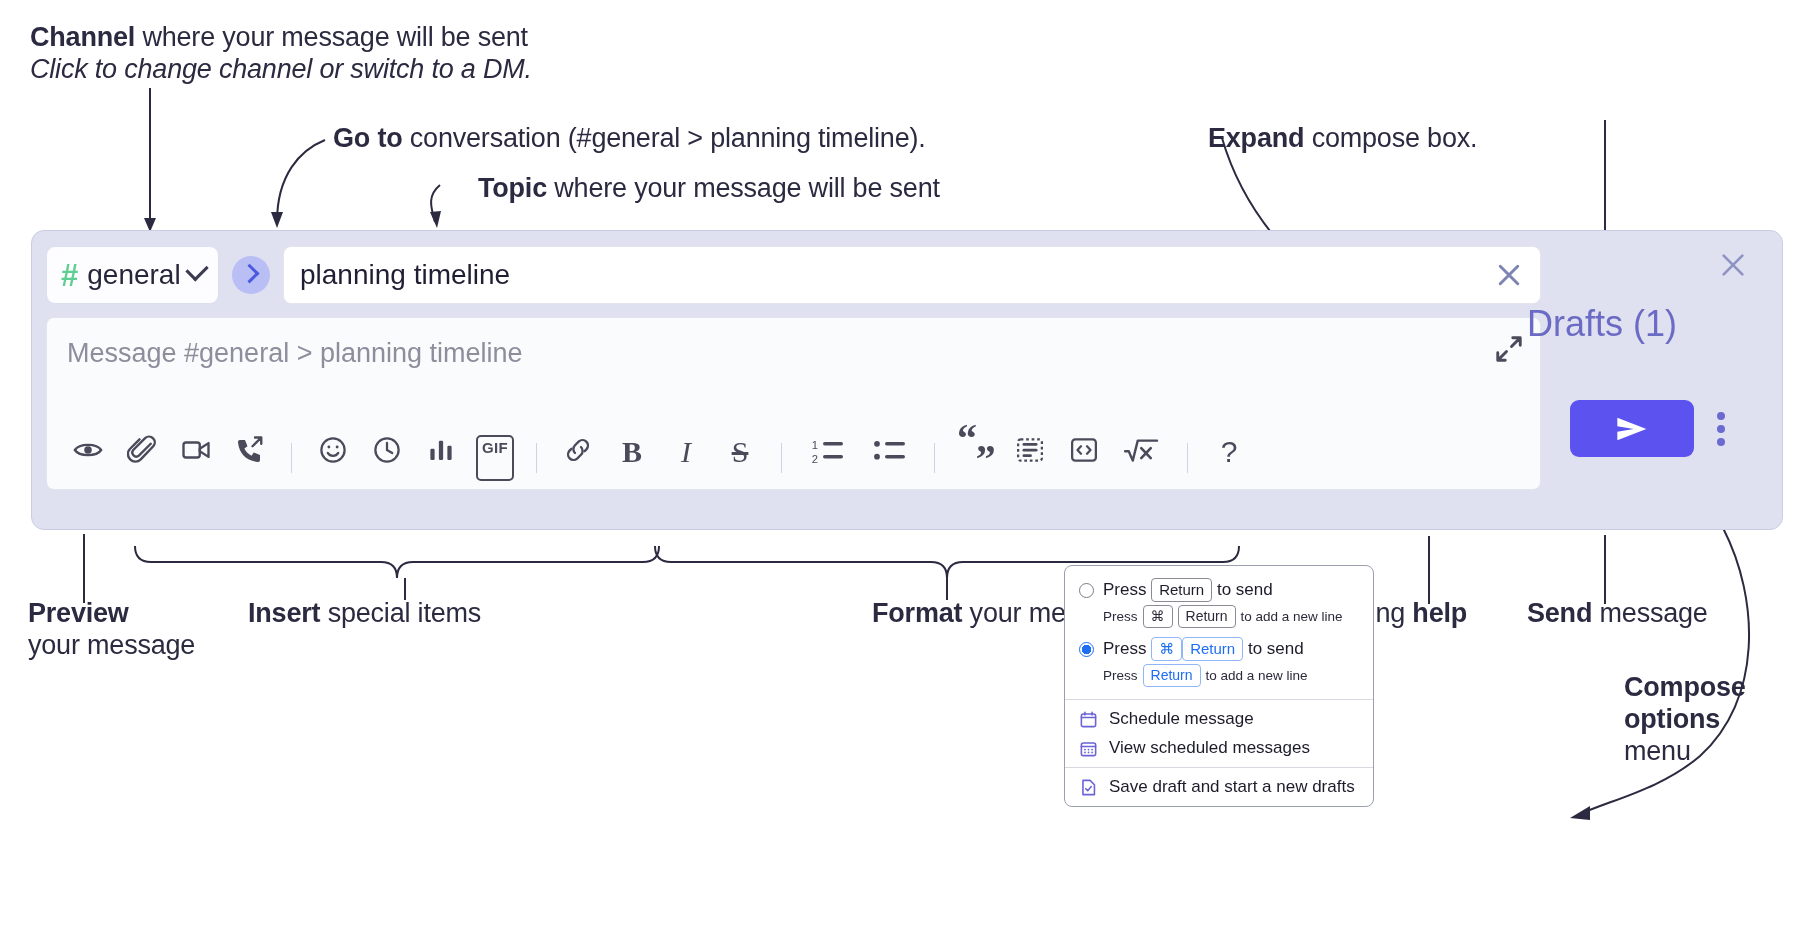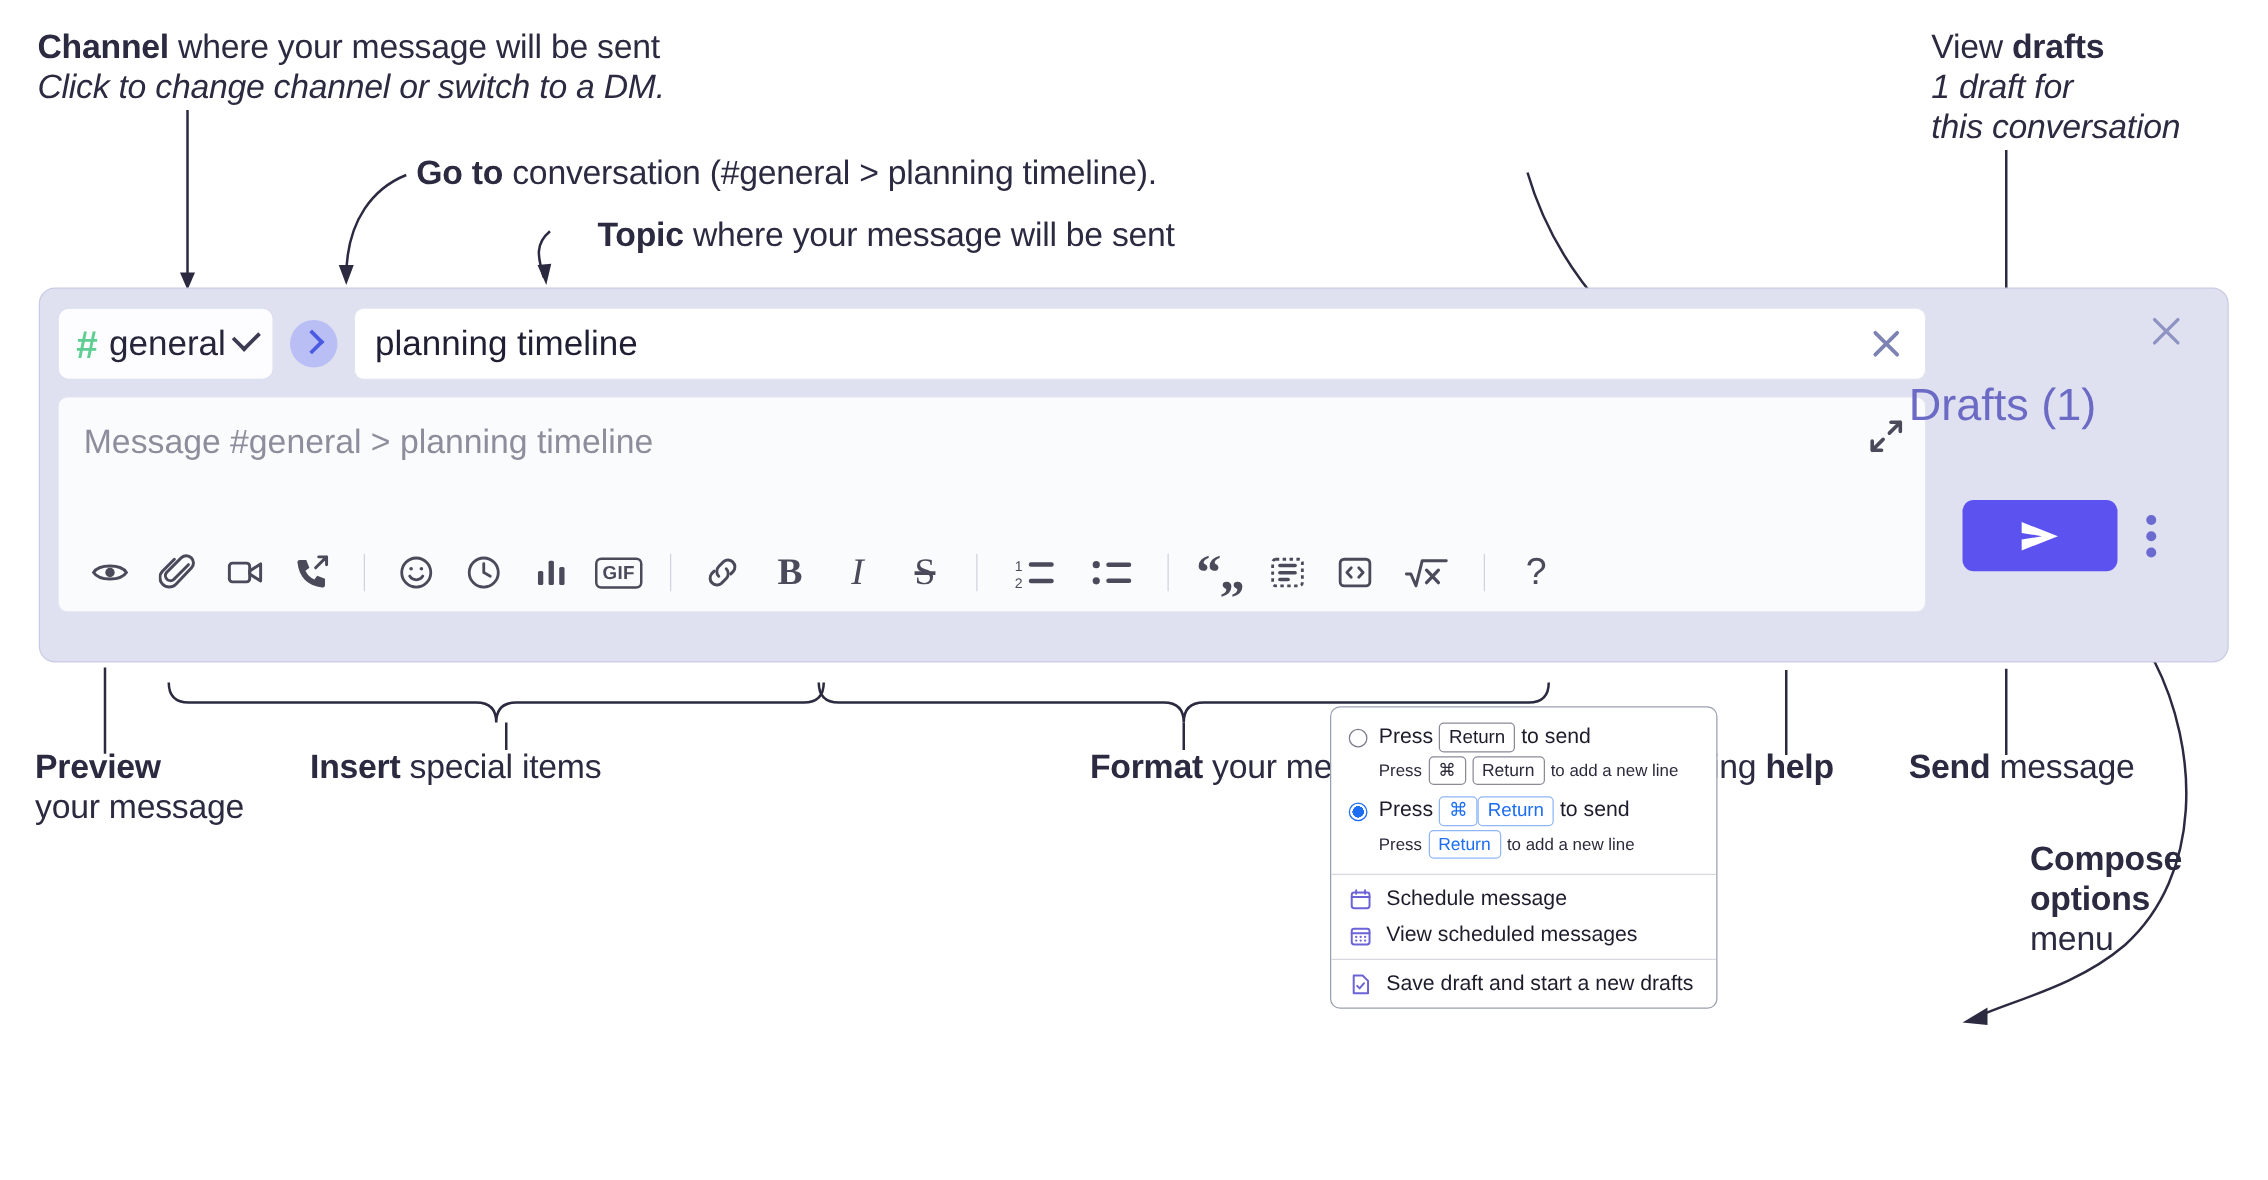--- a/index.html
+++ b/index.html
@@ -54,21 +54,21 @@
 
   #message-area{
     margin-top:12px;background:#fafbfd;border:1px solid #e2e4f0;border-radius:8px;
     height:173px;box-sizing:border-box;position:relative;
   }
   #message-placeholder{position:absolute;left:20px;top:20px;font-size:27px;color:#8d8d9c;}
   #expand-btn{position:absolute;right:16px;top:16px;width:30px;height:30px;cursor:pointer;}
 
   #toolbar{position:absolute;left:0;right:0;bottom:0;height:62px;
     display:flex;align-items:center;padding-left:14px;gap:0;}
-  .tb{width:54px;height:46px;display:flex;align-items:center;justify-content:center;
+  .tb{width:54px;height:46px;display:flex;justify-content:center;
       cursor:pointer;color:#4a4a5a;flex:none;}
   .tb svg{display:block;}
   .tb-sep{width:1px;height:30px;background:#cfd2e0;margin:0 14px;flex:none;}
   .gif-box{border:2px solid #4a4a5a;border-radius:5px;font-size:15px;font-weight:700;
     padding:2px 4px;letter-spacing:.3px;}
 
   #send-button{
     position:absolute;right:88px;top:169px;width:124px;height:57px;background:#5b52f0;
     border-radius:9px;display:flex;align-items:center;justify-content:center;cursor:pointer;
   }
@@ -150,26 +150,24 @@
   </div>
 
   <div class="abs callout" style="left:333px;top:123px;">
     <b>Go to</b><span> conversation (#general &gt; planning timeline).</span>
   </div>
 
   <div class="abs callout" style="left:478px;top:173px;">
     <b>Topic</b><span> where your message will be sent</span>
   </div>
 
-
-  <div class="abs callout" style="left:1545px;top:22px;width:260px;">
-    <span><span>View </span><b>drafts</b></span>
-    <i class="ital">1 draft for</i>
-    <i class="ital">this conversation</i>
-  </div>
+  <div class="abs callout" style="left:1208px;top:123px;">
+    <b>Expand</b><span> compose box.</span>
+  </div>
+
 
   <div class="abs callout" style="left:248px;top:598px;">
     <b>Insert</b><span> special items</span>
   </div>
 
   <div class="abs callout" style="left:28px;top:598px;width:250px;">
     <b>Preview</b>
     <span style="display:block">your message</span>
   </div>
 

